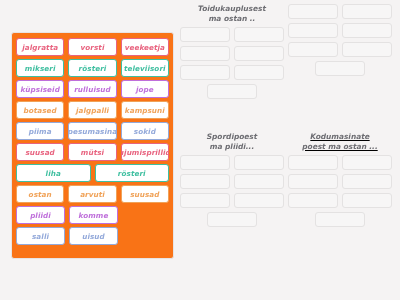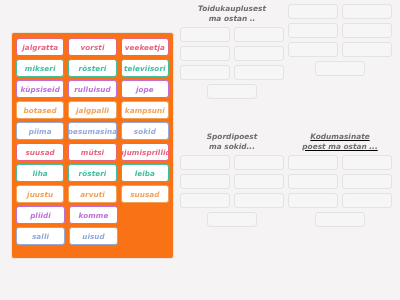--- a/index.html
+++ b/index.html
@@ -156,24 +156,23 @@
         <div class="word-tile c-blue">sokid</div>
       </div>
       <div class="word-row">
         <div class="word-tile c-pink">suusad</div>
         <div class="word-tile c-pink">mütsi</div>
         <div class="word-tile c-pink">ujumisprillid</div>
       </div>
       <div class="word-row">
         <div class="word-tile c-green">liha</div>
         <div class="word-tile c-green">rösteri</div>
-        <div class="word-tile c-green">leiba</div>
-      </div>
-      <div class="word-row">
-        <div class="word-tile c-orange">juustu</div>
+      </div>
+      <div class="word-row">
+        <div class="word-tile c-orange">ostan</div>
         <div class="word-tile c-orange">arvuti</div>
         <div class="word-tile c-orange">suusad</div>
       </div>
       <div class="word-row partial">
         <div class="word-tile c-purple">pliidi</div>
         <div class="word-tile c-purple">komme</div>
       </div>
       <div class="word-row partial">
         <div class="word-tile c-blue">salli</div>
         <div class="word-tile c-blue">uisud</div>
@@ -215,21 +214,21 @@
           <div class="slot"></div>
           <div class="slot"></div>
         </div>
         <div class="slot-row single">
           <div class="slot"></div>
         </div>
       </div>
       <div class="quadrant q-bottomleft">
         <div class="quadrant-title">
           <div>Spordipoest</div>
-          <div>ma sokid...</div>
+          <div>ma pliidi...</div>
         </div>
         <div class="slot-row">
           <div class="slot"></div>
           <div class="slot"></div>
         </div>
         <div class="slot-row">
           <div class="slot"></div>
           <div class="slot"></div>
         </div>
         <div class="slot-row">

